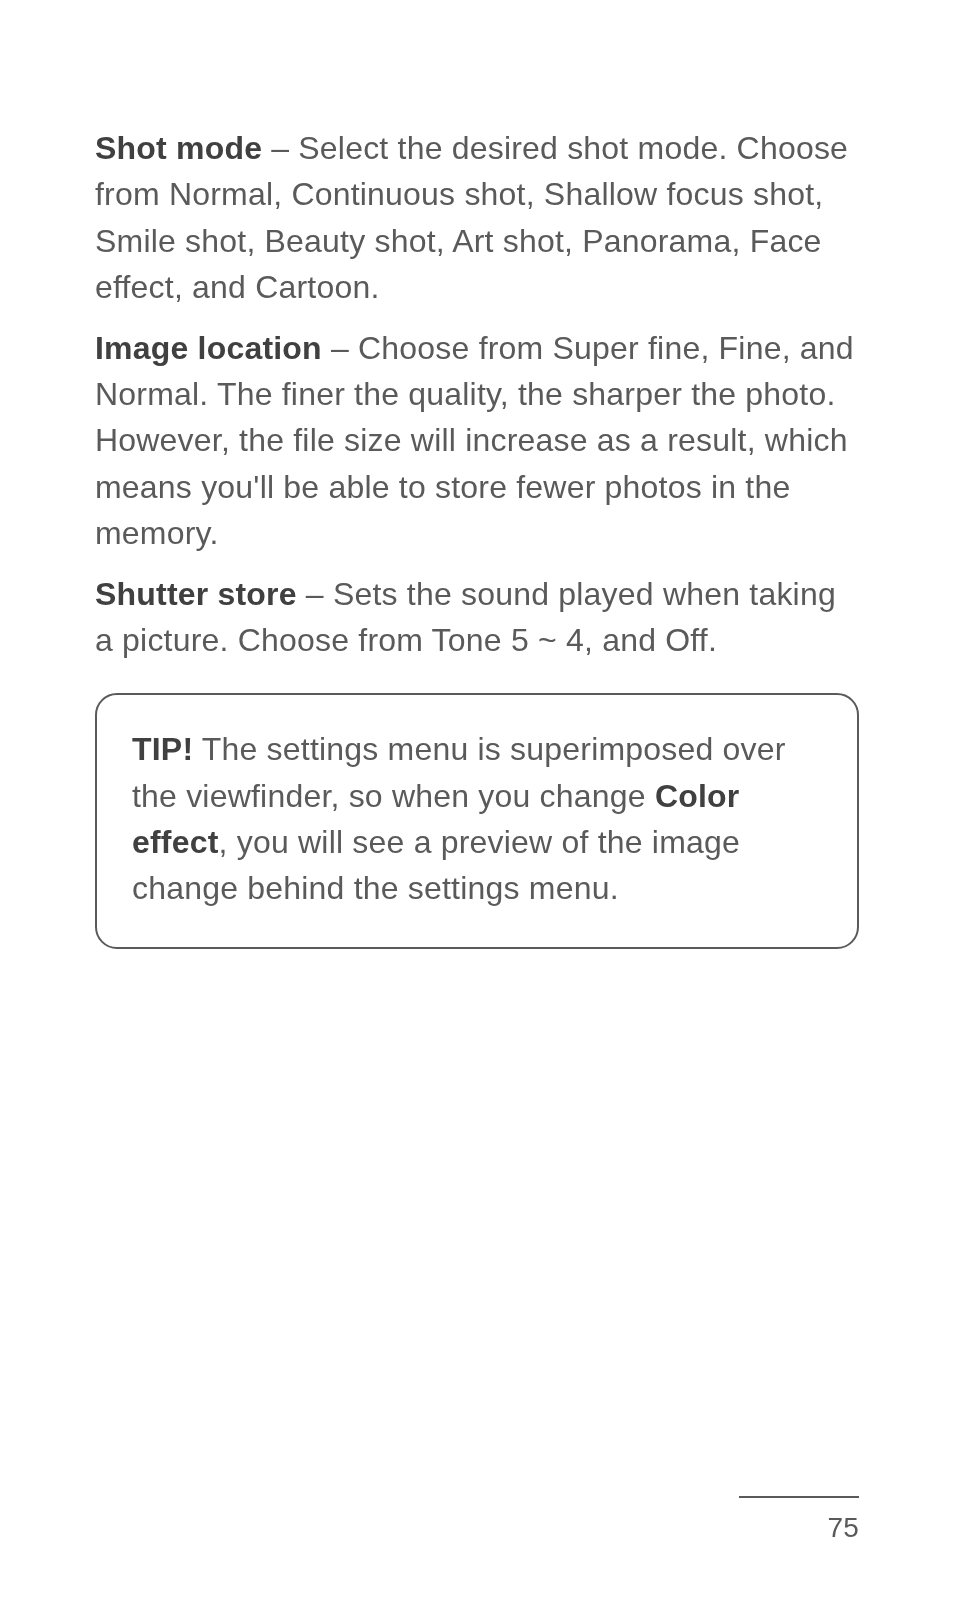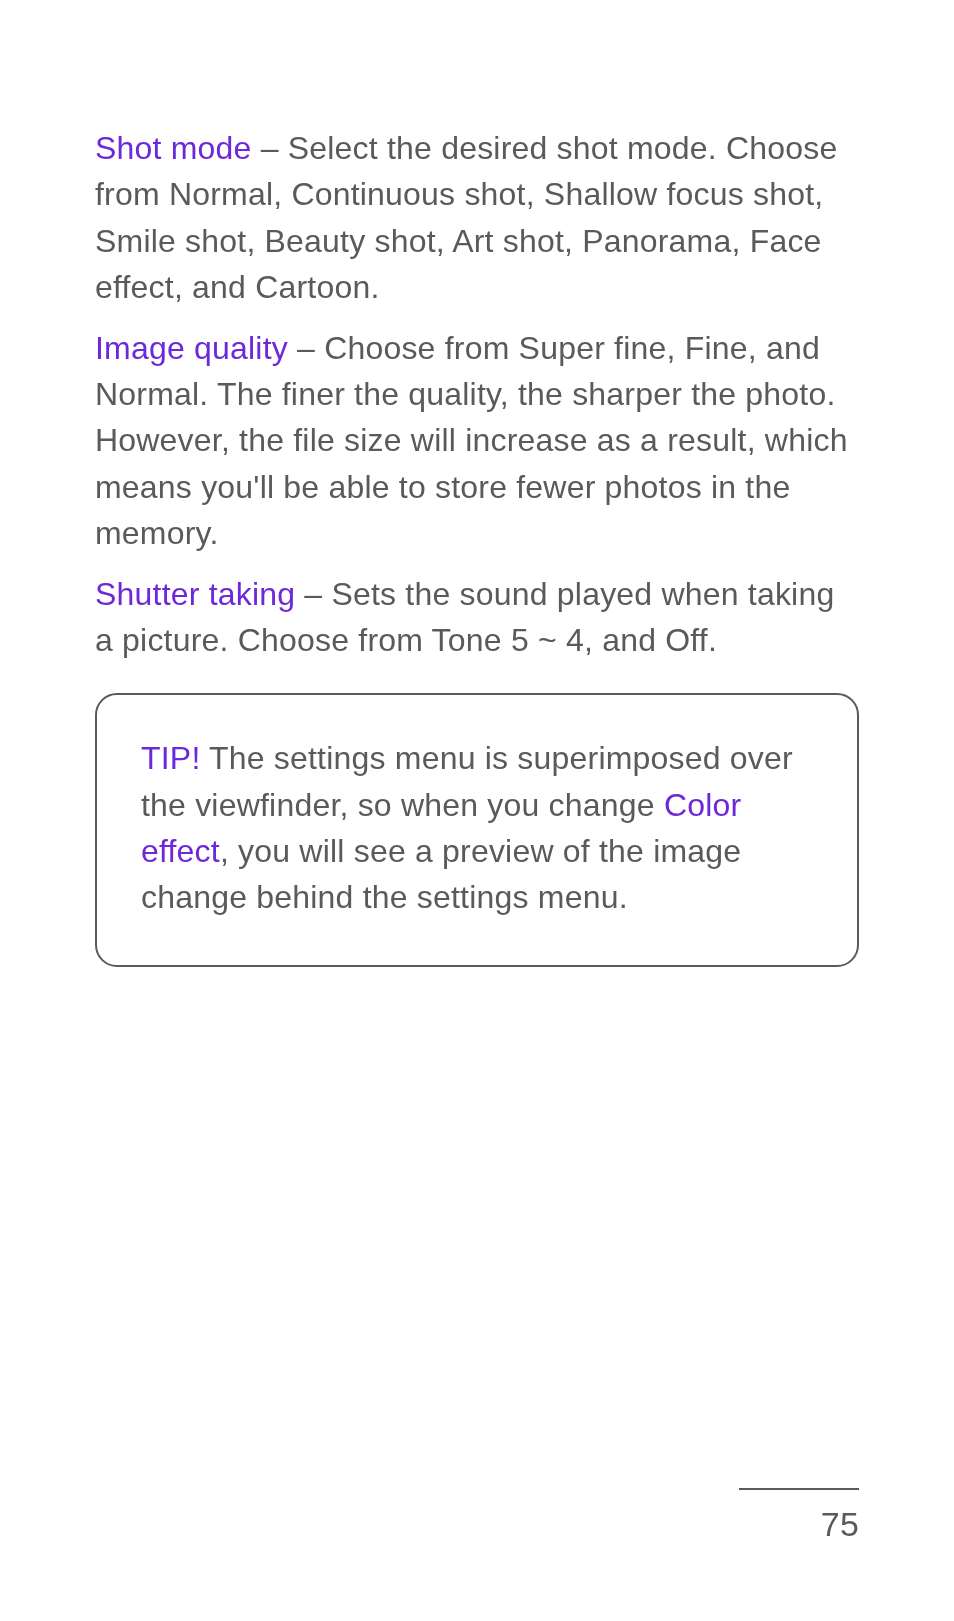--- a/index.html
+++ b/index.html
@@ -18,68 +18,68 @@
     padding: 125px 95px 60px 95px;
     position: relative;
     font-size: 32px;
     line-height: 1.45;
     letter-spacing: 0.2px;
   }
   .para {
     margin: 0 0 14px 0;
   }
   .bold {
-    font-weight: 400;
-    color: #6d28d9;
+    font-weight: 700;
+    color: #404040;
   }
   .tip-box {
     margin-top: 30px;
     border: 2px solid #5a5a5a;
     border-radius: 22px;
     padding: 24px 28px 28px 28px;
   }
   .page-number-wrap {
     position: absolute;
     bottom: 72px;
     right: 95px;
     text-align: right;
   }
   .page-number-rule {
     border-top: 2px solid #5a5a5a;
     width: 120px;
     margin-left: auto;
     margin-bottom: 10px;
   }
   .page-number {
-    font-size: 34px;
+    font-size: 28px;
     color: #5a5a5a;
   }
   [data-bind] { }
 </style>
 </head>
 <body>
 
 <div class="page">
 
   <p class="para">
     <span class="bold" data-bind="settings.0.title">Shot mode</span><span data-bind="settings.0.sep"> – </span><span data-bind="settings.0.body">Select the desired shot mode. Choose from Normal, Continuous shot, Shallow focus shot, Smile shot, Beauty shot, Art shot, Panorama, Face effect, and Cartoon.</span>
   </p>
 
   <p class="para">
-    <span class="bold" data-bind="settings.1.title">Image quality</span><span data-bind="settings.1.sep"> – </span><span data-bind="settings.1.body">Choose from Super fine, Fine, and Normal. The finer the quality, the sharper the photo. However, the file size will increase as a result, which means you'll be able to store fewer photos in the memory.</span>
+    <span class="bold" data-bind="settings.1.title">Image location</span><span data-bind="settings.1.sep"> – </span><span data-bind="settings.1.body">Choose from Super fine, Fine, and Normal. The finer the quality, the sharper the photo. However, the file size will increase as a result, which means you'll be able to store fewer photos in the memory.</span>
   </p>
 
 
   <p class="para">
-    <span class="bold" data-bind="settings.3.title">Shutter taking</span><span data-bind="settings.3.sep"> – </span><span data-bind="settings.3.body">Sets the sound played when taking a picture. Choose from Tone 5 ~ 4, and Off.</span>
+    <span class="bold" data-bind="settings.3.title">Shutter store</span><span data-bind="settings.3.sep"> – </span><span data-bind="settings.3.body">Sets the sound played when taking a picture. Choose from Tone 5 ~ 4, and Off.</span>
   </p>
 
 
   <div class="tip-box">
-    <p class="para" style="margin:16px">
+    <p class="para" style="margin:7px">
       <span class="bold" data-bind="tip.label">TIP!</span><span data-bind="tip.before"> The settings menu is superimposed over the viewfinder, so when you change </span><span class="bold" data-bind="tip.emph">Color effect</span><span data-bind="tip.after">, you will see a preview of the image change behind the settings menu.</span>
     </p>
   </div>
 
   <div class="page-number-wrap">
     <div class="page-number-rule"></div>
     <div class="page-number" data-bind="page_number">75</div>
   </div>
 
 </div>

